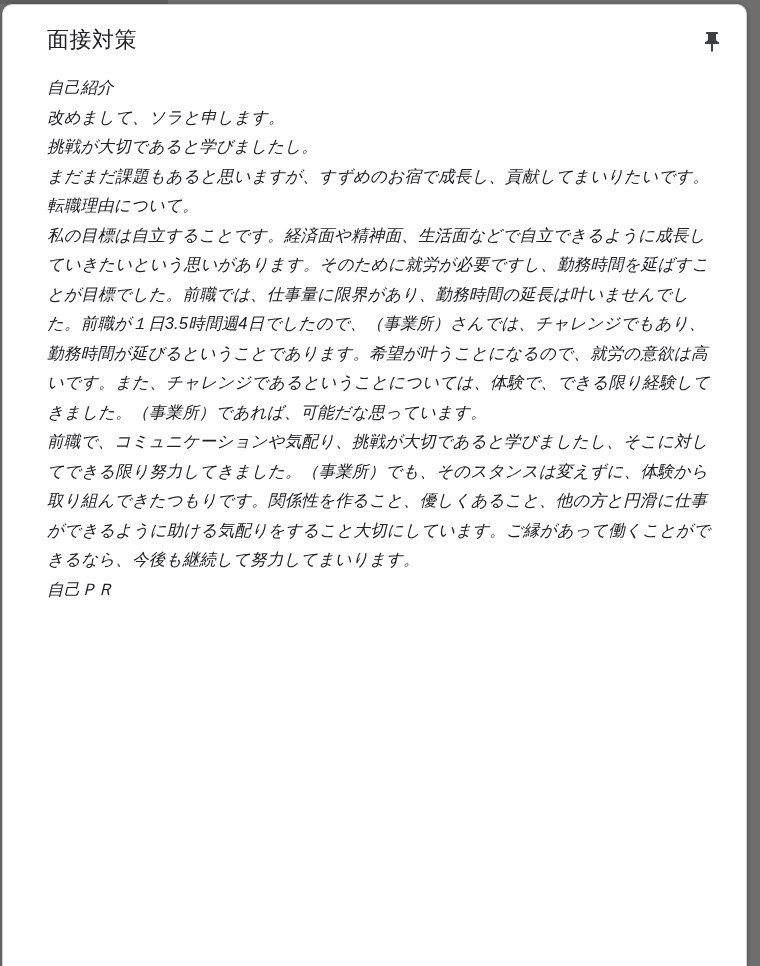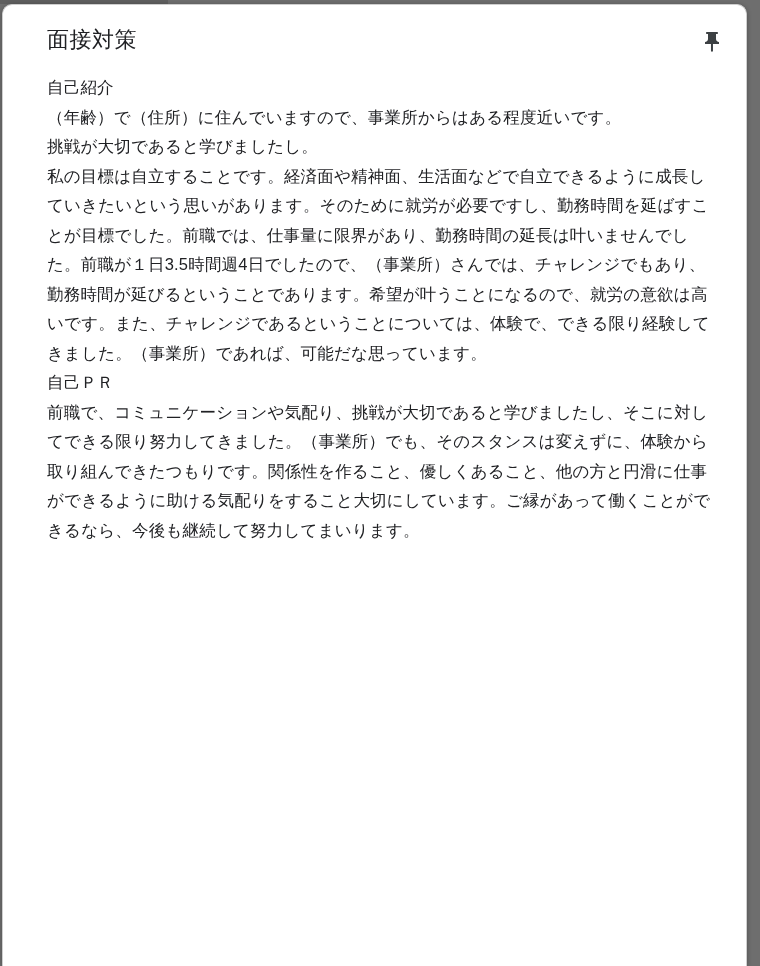--- a/index.html
+++ b/index.html
@@ -43,20 +43,21 @@
     background:none;border:none;margin:0;padding:4px 8px 4px 4px;
     cursor:pointer;line-height:0;
   }
   .pin-btn svg{fill:var(--icon);}
   .note-body{
     padding:15px 31px 0 44px;
     font-size:16.5px;line-height:29.5px;
     color:var(--text);
     letter-spacing:0.2px;
     outline:none;
+    font-style:italic;
   }
   .note-body p{
     margin:0;
     word-break:break-all;
     overflow-wrap:break-word;
   }
 </style>
 </head>
 <body>
 
@@ -66,19 +67,21 @@
   <div class="title-row">
     <div class="note-title">面接対策</div>
     <button class="pin-btn" title="固定">
       <svg width="24" height="24" viewBox="0 0 24 24" aria-hidden="true">
         <path d="M16 9V4h1c.55 0 1-.45 1-1s-.45-1-1-1H7c-.55 0-1 .45-1 1s.45 1 1 1h1v5c0 1.66-1.34 3-3 3v2h5.97v7l1 1 1-1v-7H19v-2c-1.66 0-3-1.34-3-3z"></path>
       </svg>
     </button>
   </div>
   <div class="note-body">
       <p>自己紹介</p>
-      <p>（年齢）で（住所）に住んでいますので、事業所からはある程度近いです。</p>
+      <p>改めまして、ソラと申します。</p>
       <p>挑戦が大切であると学びましたし。</p>
+      <p>まだまだ課題もあると思いますが、すずめのお宿で成長し、貢献してまいりたいです。</p>
+      <p>転職理由について。</p>
       <p>私の目標は自立することです。経済面や精神面、生活面などで自立できるように成長していきたいという思いがあります。そのために就労が必要ですし、勤務時間を延ばすことが目標でした。前職では、仕事量に限界があり、勤務時間の延長は叶いませんでした。前職が１日3.5時間週4日でしたので、（事業所）さんでは、チャレンジでもあり、勤務時間が延びるということであります。希望が叶うことになるので、就労の意欲は高いです。また、チャレンジであるということについては、体験で、できる限り経験してきました。（事業所）であれば、可能だな思っています。</p>
+      <p>前職で、コミュニケーションや気配り、挑戦が大切であると学びましたし、そこに対してできる限り努力してきました。（事業所）でも、そのスタンスは変えずに、体験から取り組んできたつもりです。関係性を作ること、優しくあること、他の方と円滑に仕事ができるように助ける気配りをすること大切にしています。ご縁があって働くことができるなら、今後も継続して努力してまいります。</p>
       <p>自己ＰＲ</p>
-      <p>前職で、コミュニケーションや気配り、挑戦が大切であると学びましたし、そこに対してできる限り努力してきました。（事業所）でも、そのスタンスは変えずに、体験から取り組んできたつもりです。関係性を作ること、優しくあること、他の方と円滑に仕事ができるように助ける気配りをすること大切にしています。ご縁があって働くことができるなら、今後も継続して努力してまいります。</p>
     </div>
 </div>
 
 </body></html>

